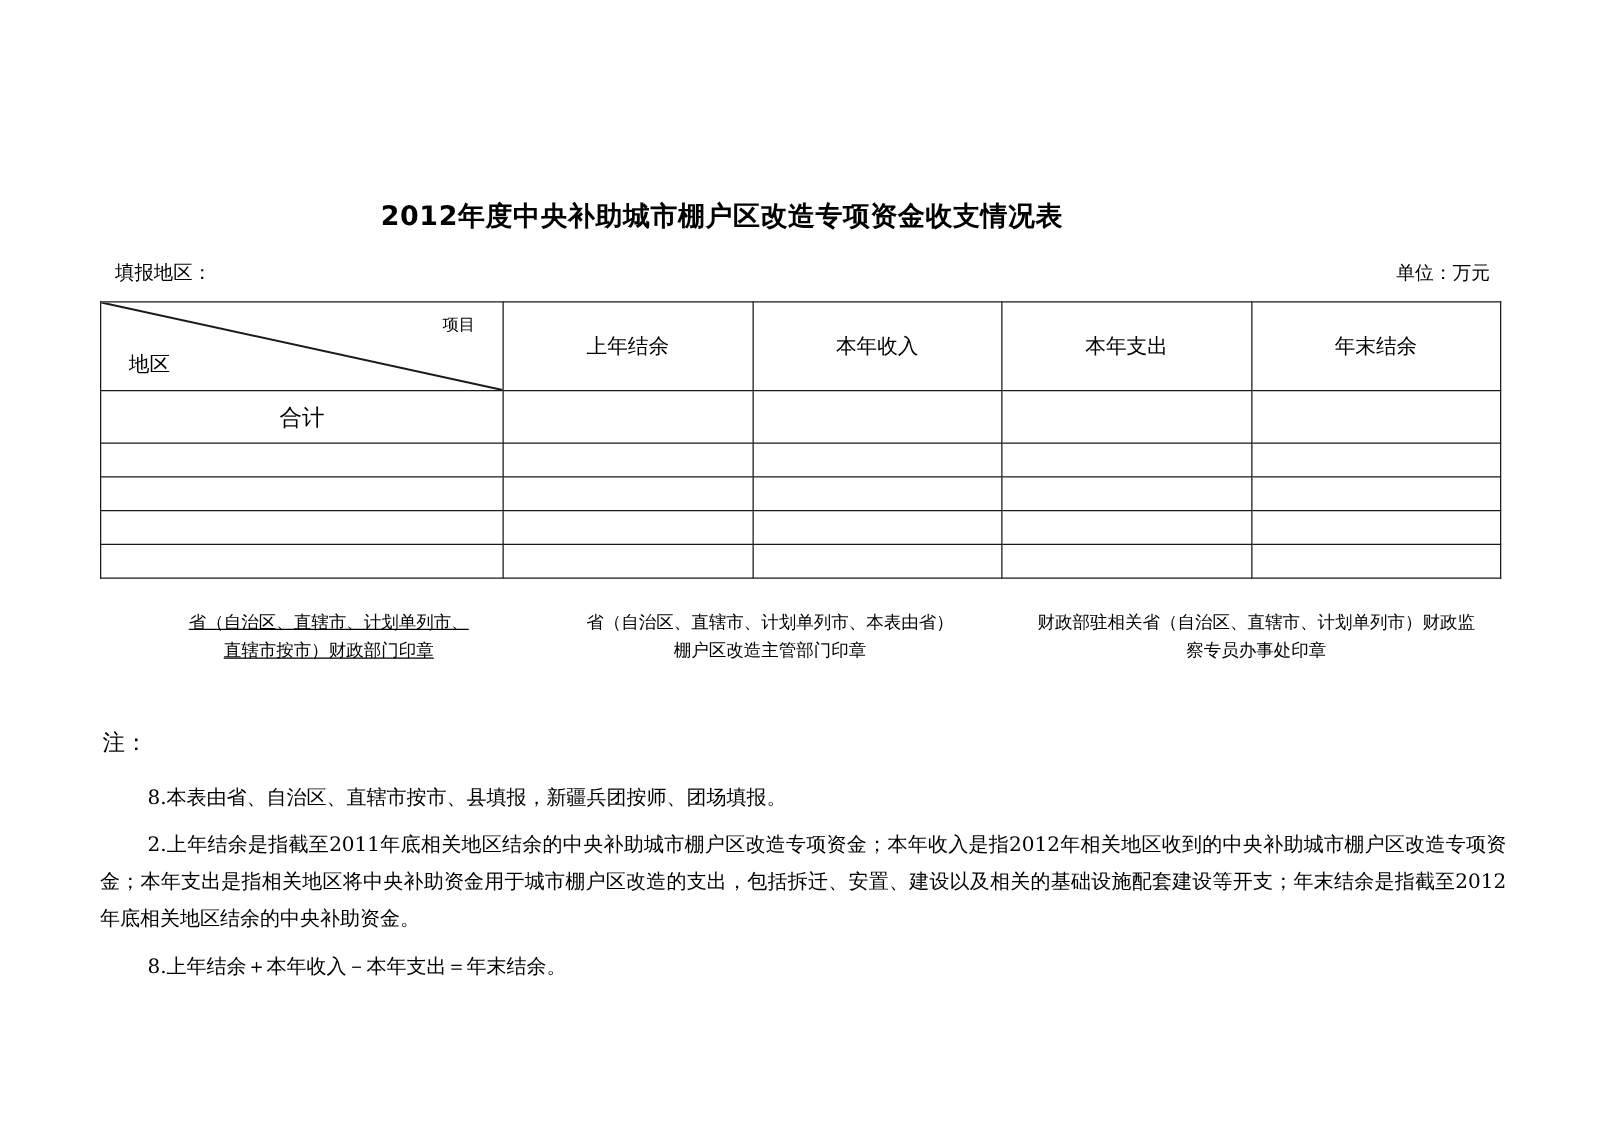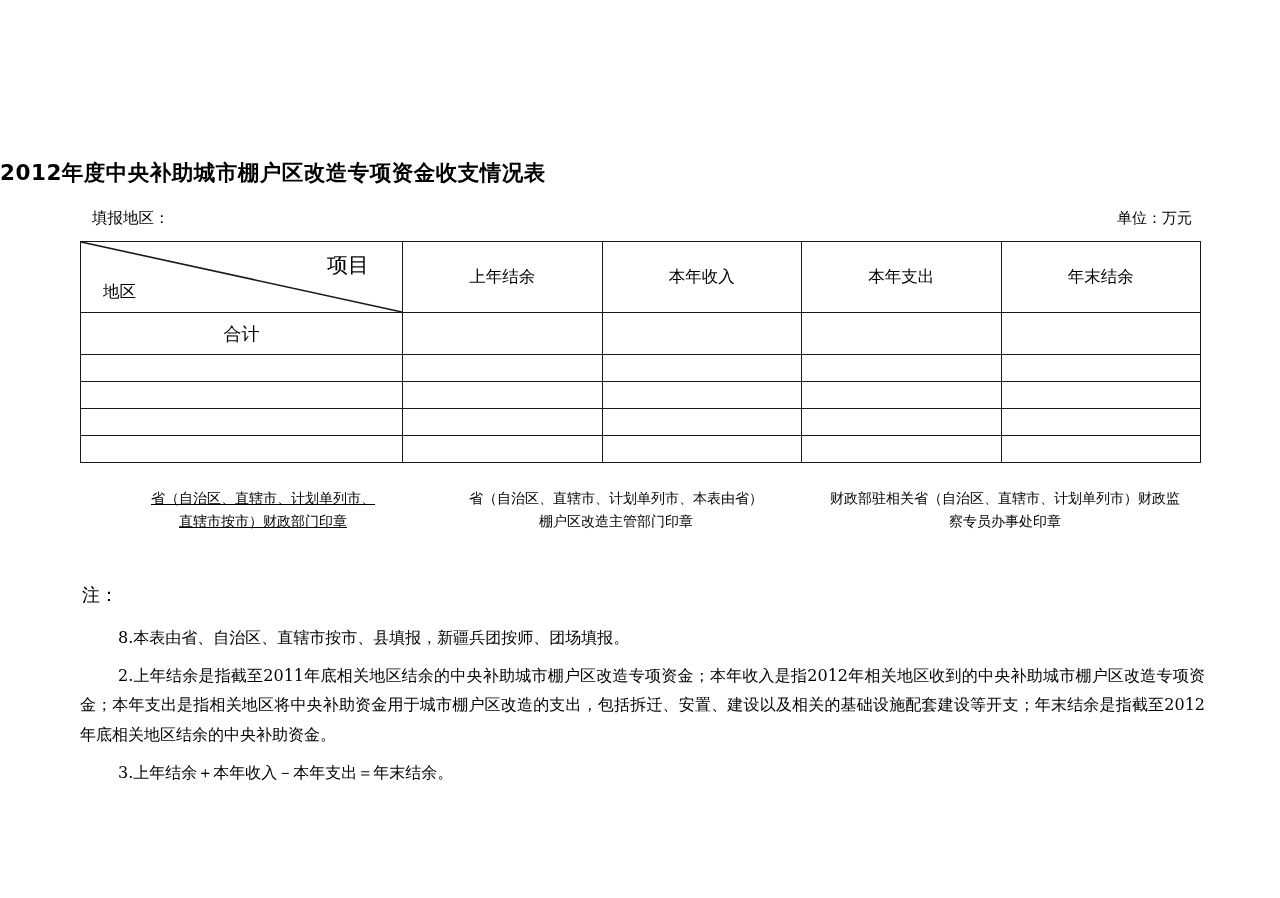--- a/index.html
+++ b/index.html
@@ -22,21 +22,21 @@
     height: 898px;
     box-sizing: border-box;
   }
 
   
   .doc-title {
     position: absolute;
     top: 158px;
     left: 0;
     width: 1155px;
-    text-align: left;
+    text-align: center;
     font-size: 21.5px;
     font-weight: bold;
     letter-spacing: 0.5px;
     font-family: "DejaVu Sans", "Liberation Sans", sans-serif;
   }
 
   
   .subhead {
     position: absolute;
     top: 208px;
@@ -80,22 +80,22 @@
   td.diag-cell .diag-svg {
     position: absolute;
     inset: 0;
     width: 100%;
     height: 100%;
     display: block;
   }
   td.diag-cell .lbl-item {
     position: absolute;
     top: 9px;
-    right: 33px;
-    font-size: 21px;
+    right: 22px;
+    font-size: 13px;
     text-align: right;
   }
   td.diag-cell .lbl-region {
     position: absolute;
     bottom: 9px;
     left: 22px;
     font-size: 16.5px;
   }
   td.head-cell {
     height: 70px;
@@ -234,16 +234,16 @@
     <div class="stamp-block stamp-3">
       <span>财政部驻相关省（自治区、直辖市、计划单列市）财政监</span>
       <span class="line2">察专员办事处印章</span>
     </div>
   </div>
 
   <div class="notes">
     <div class="notes-title">注：</div>
     <p class="note-item">8.本表由省、自治区、直辖市按市、县填报，新疆兵团按师、团场填报。</p>
     <p class="note-item">2.上年结余是指截至2011年底相关地区结余的中央补助城市棚户区改造专项资金；本年收入是指2012年相关地区收到的中央补助城市棚户区改造专项资金；本年支出是指相关地区将中央补助资金用于城市棚户区改造的支出，包括拆迁、安置、建设以及相关的基础设施配套建设等开支；年末结余是指截至2012年底相关地区结余的中央补助资金。</p>
-    <p class="note-item">3.上年结余＋本年收入－本年支出＝年末结余。</p>
+    <p class="note-item">8.上年结余＋本年收入－本年支出＝年末结余。</p>
   </div>
 
 </div>
 
 </body></html>

